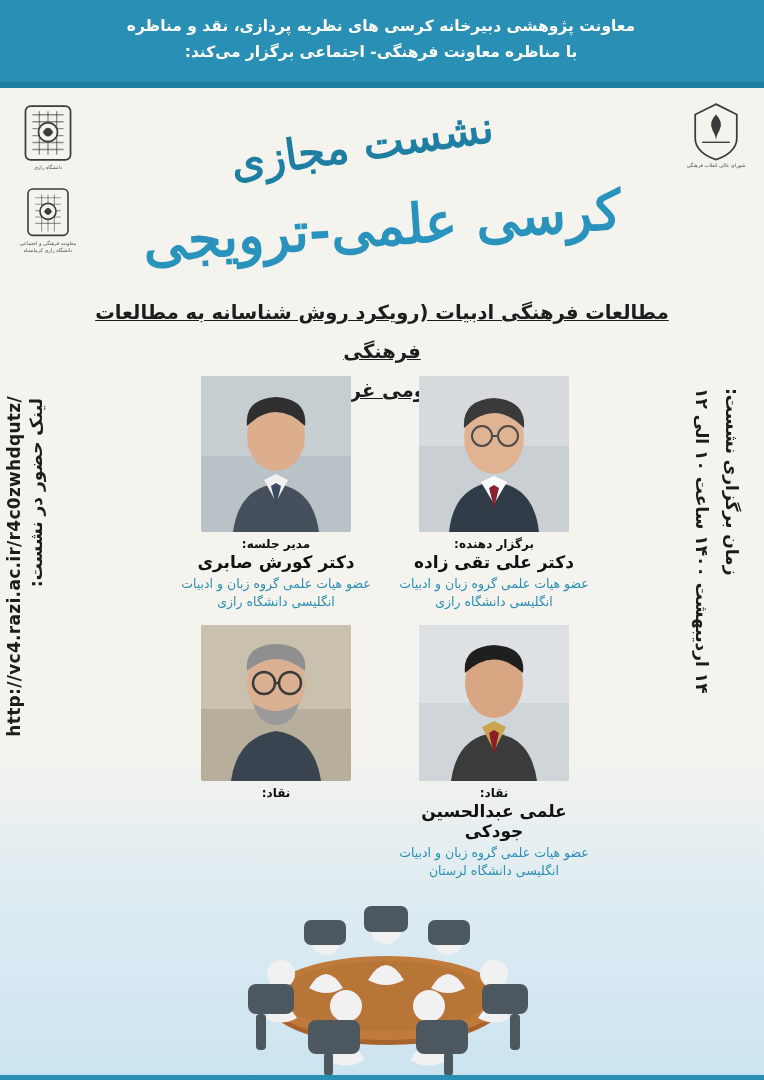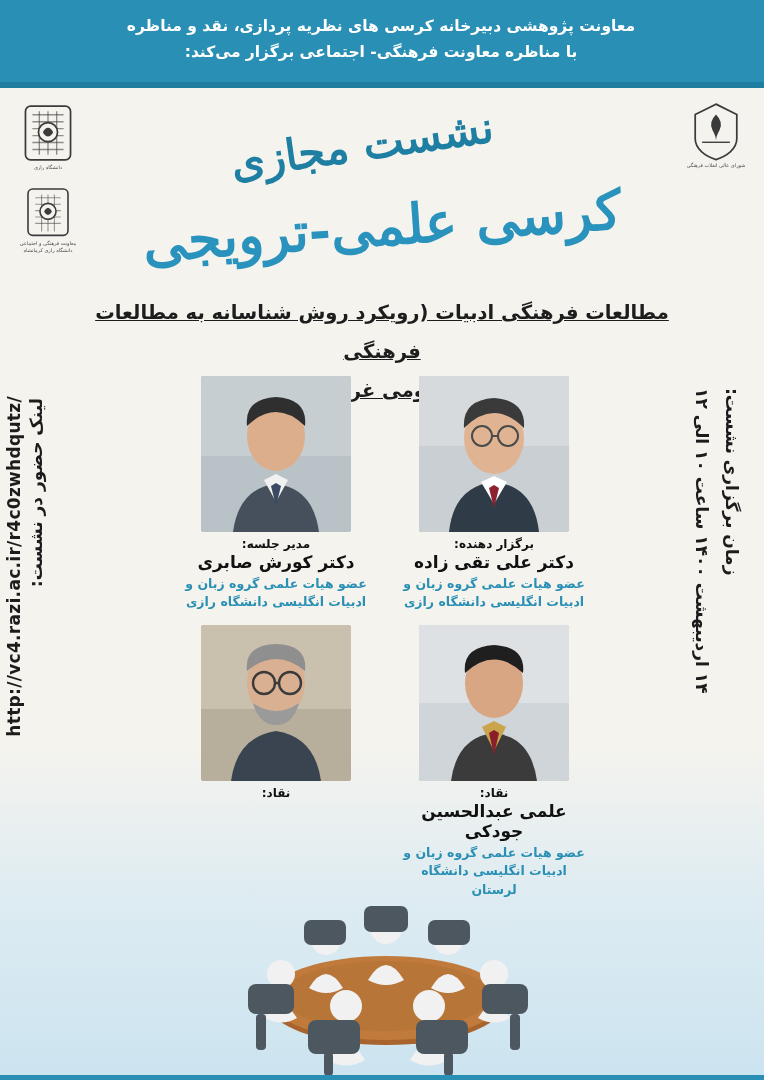--- a/index.html
+++ b/index.html
@@ -229,21 +229,21 @@
   }
   .pname {
     margin-top: 1px;
     font-size: 17px;
     font-weight: bold;
     color: #111;
   }
   .affil {
     margin-top: 3px;
     font-size: 12.5px;
-    font-weight: bold;
+    font-weight: normal;
     color: #2a8fb4;
     line-height: 1.45;
   }
 
   
   .illus {
     position: absolute;
     left: 186px;
     bottom: 2px;
     width: 400px;

